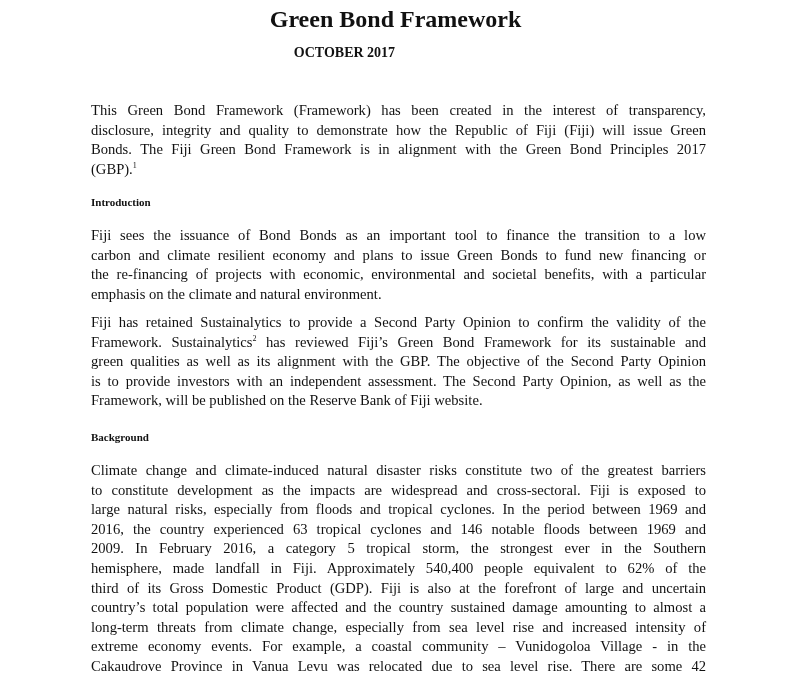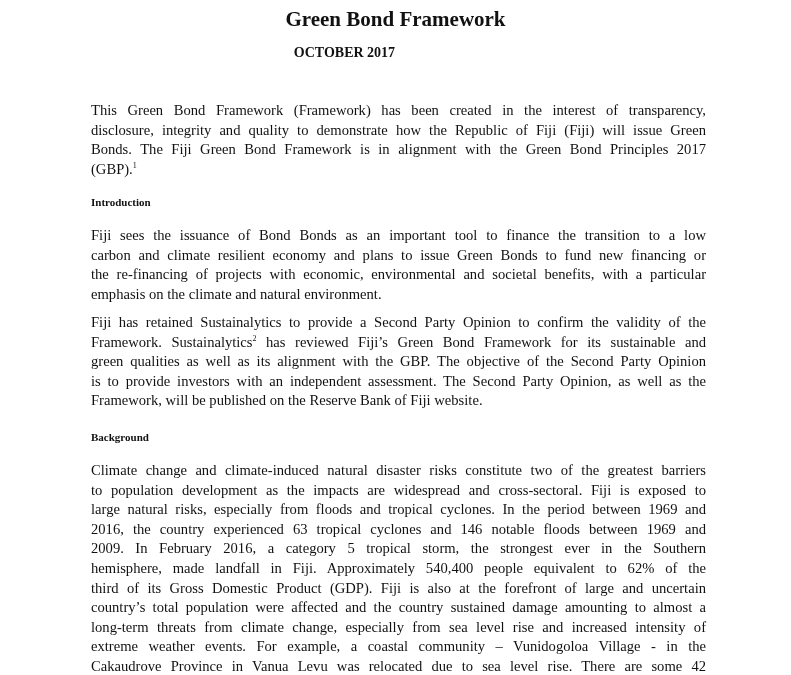--- a/index.html
+++ b/index.html
@@ -4,21 +4,21 @@
   <style>
     html, body { margin: 0; padding: 0; background: #ffffff; }
     body {
       width: 791px; height: 675px; overflow: hidden; position: relative;
       font-family: "Liberation Serif", "DejaVu Serif", serif;
       color: #111111;
     }
     .page { position: absolute; left: 0; top: 0; width: 791px; height: 675px; }
     .title {
       position: absolute; top: 4px; left: 0; width: 791px; text-align: center;
-      font-weight: bold; font-size: 21px; line-height: 30px;
+      font-weight: bold; font-size: 24px; line-height: 30px;
     }
     .subtitle {
       position: absolute; top: 44px; left: 0; width: 689px; text-align: center;
       font-weight: bold; font-size: 14px; line-height: 18px;
     }
     .block {
       position: absolute; left: 91px; width: 615px;
       font-size: 14.6px; line-height: 19.6px; text-align: justify;
     }
     .block .line { display: block; white-space: nowrap; text-align: justify; text-align-last: justify; }
@@ -57,25 +57,25 @@
     <span class="line"><span>Framework. Sustainalytics</span><sup>2</sup><span> has reviewed Fiji’s Green Bond Framework for its sustainable and</span></span>
     <span class="line">green qualities as well as its alignment with the GBP. The objective of the Second Party Opinion</span>
     <span class="line">is to provide investors with an independent assessment. The Second Party Opinion, as well as the</span>
     <span class="line last">Framework, will be published on the Reserve Bank of Fiji website.</span>
   </div>
 
   <div class="heading" style="top:428px;">Background</div>
 
   <div class="block" style="top:461px;">
     <span class="line">Climate change and climate-induced natural disaster risks constitute two of the greatest barriers</span>
-    <span class="line">to population development as the impacts are widespread and cross-sectoral. Fiji is exposed to</span>
+    <span class="line">to constitute development as the impacts are widespread and cross-sectoral. Fiji is exposed to</span>
     <span class="line">large natural risks, especially from floods and tropical cyclones. In the period between 1969 and</span>
     <span class="line">2016, the country experienced 63 tropical cyclones and 146 notable floods between 1969 and</span>
     <span class="line">2009. In February 2016, a category 5 tropical storm, the strongest ever in the Southern</span>
     <span class="line">hemisphere, made landfall in Fiji. Approximately 540,400 people equivalent to 62% of the</span>
     <span class="line">third of its Gross Domestic Product (GDP). Fiji is also at the forefront of large and uncertain</span>
     <span class="line">country’s total population were affected and the country sustained damage amounting to almost a</span>
     <span class="line">long-term threats from climate change, especially from sea level rise and increased intensity of</span>
-    <span class="line">extreme weather events. For example, a coastal community – Vunidogoloa Village - in the</span>
+    <span class="line">extreme economy events. For example, a coastal community – Vunidogoloa Village - in the</span>
     <span class="line">Cakaudrove Province in Vanua Levu was relocated due to sea level rise. There are some 42</span>
   </div>
 
 </div>
 
 </body></html>

